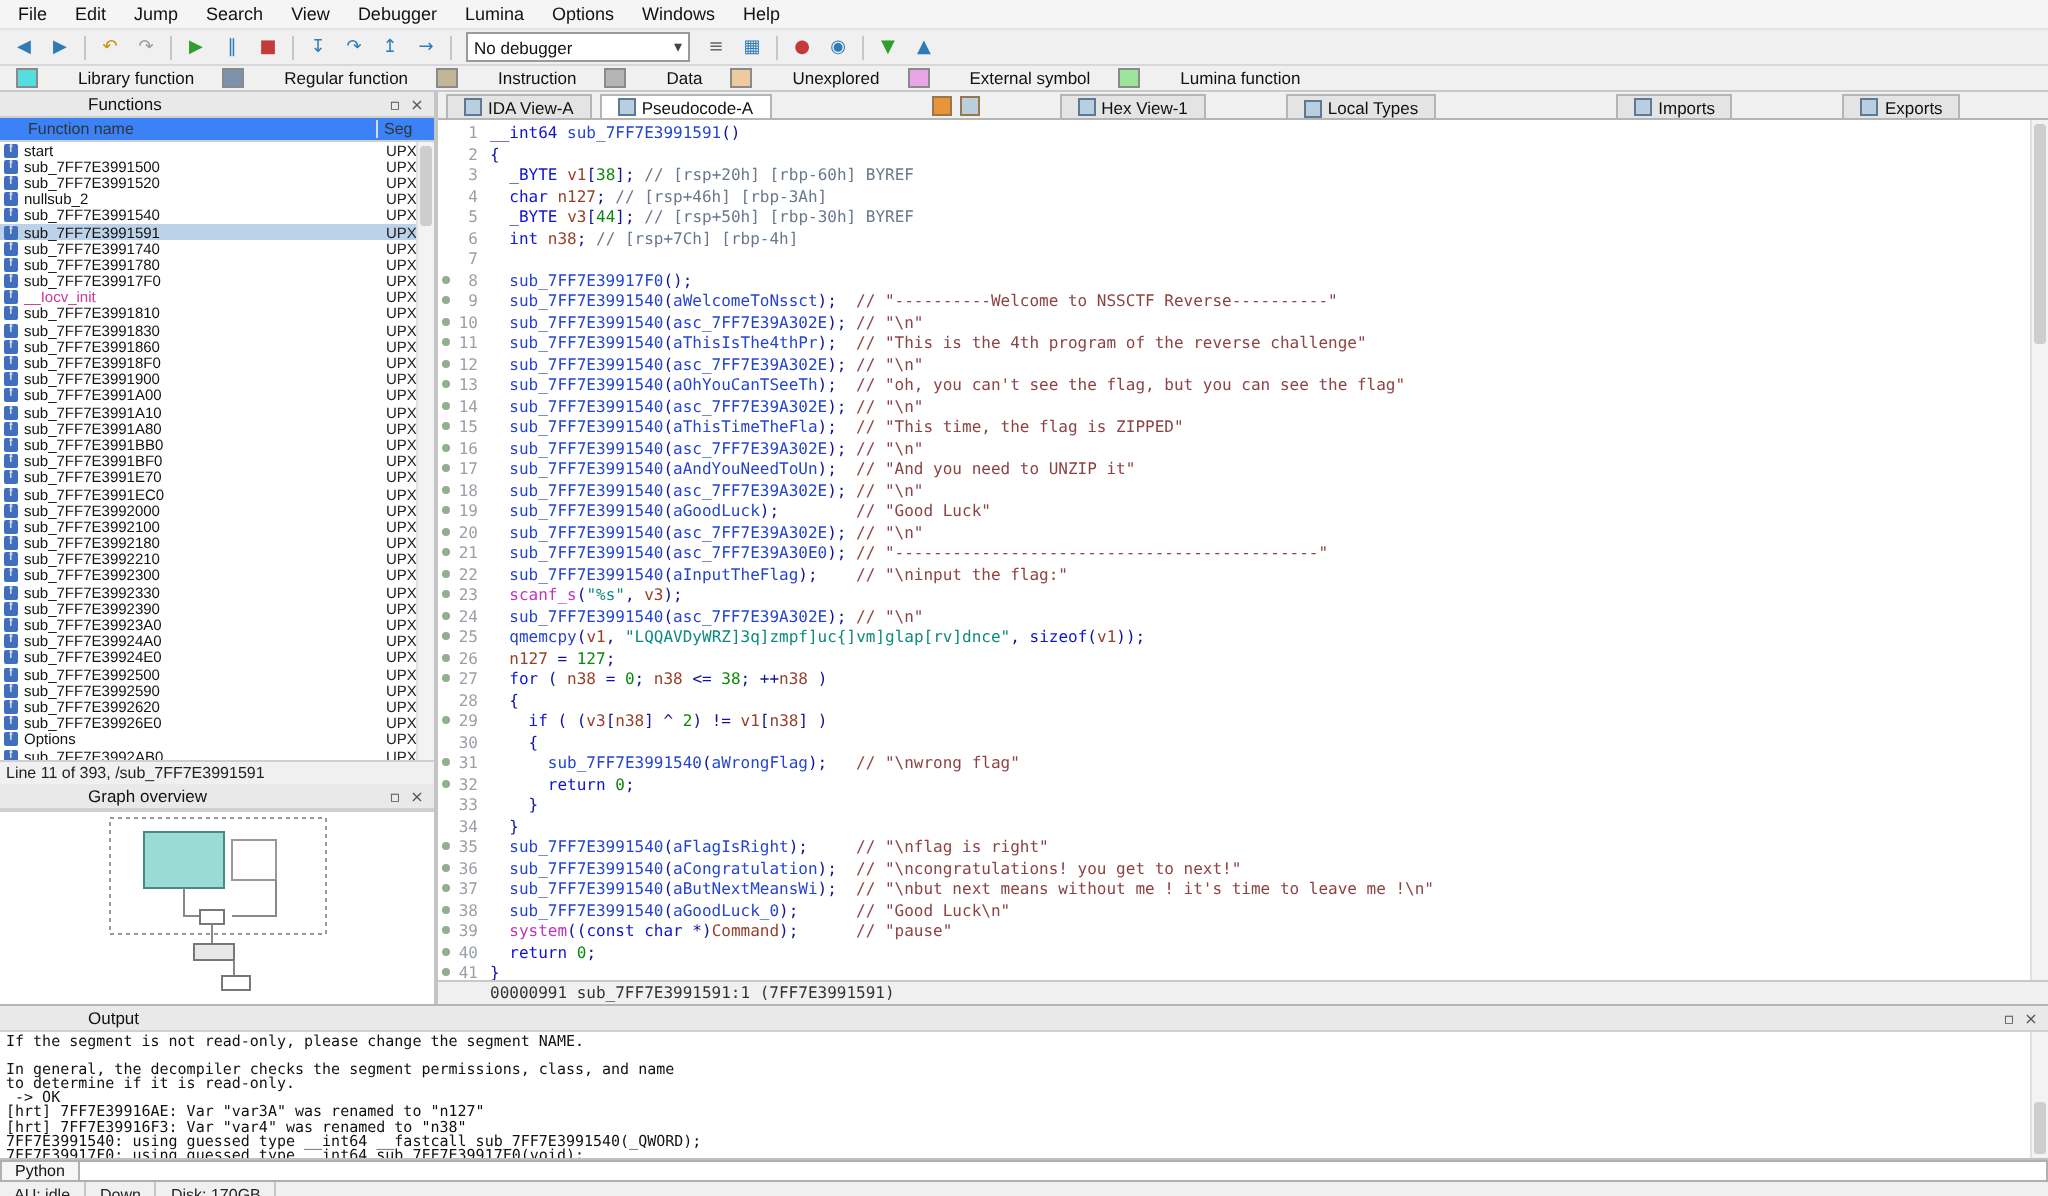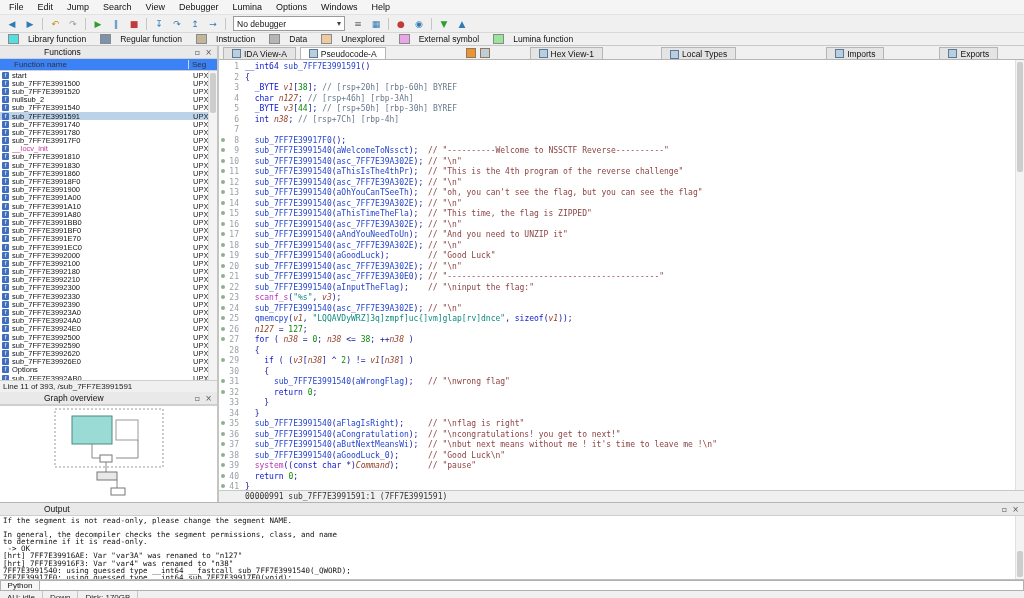--- a/index.html
+++ b/index.html
@@ -15,21 +15,21 @@
   .tbtn{width:16px;height:15px;display:flex;align-items:center;justify-content:center;font-size:9px;
         font-family:"DejaVu Sans",sans-serif;border:1px solid transparent;}
   .tsep{width:1px;height:12px;background:#c6c6c6;margin:0 3px;}
   .combo{display:flex;align-items:center;justify-content:space-between;width:104px;height:13px;background:#fff;
          border:1px solid #9a9a9a;margin:0 4px;padding:0 3px;}
   .combo-text{font-size:8.5px;}
   .combo-arrow{font-size:8px;color:#444;font-family:"DejaVu Sans",sans-serif;}
 
   
   .legend{height:12px;display:flex;align-items:center;padding-left:8px;gap:14px;background:#f0f0f0;border-bottom:1px solid #c9c9c9;}
-  .litem{display:flex;align-items:center;gap:9px;}
+  .litem{display:flex;align-items:center;gap:20px;}
   .lchip{width:9px;height:8px;border:1px solid #8a8a8a;}
   .llabel{font-size:8.5px;}
 
   
   .workspace{display:flex;height:456px;border-bottom:1px solid #b5b5b5;}
   .leftcol{width:219px;display:flex;flex-direction:column;border-right:2px solid #c4c4c4;background:#f0f0f0;box-sizing:border-box;}
   .paneltitle{height:12px;display:flex;align-items:center;background:#e9e9e9;border-bottom:1px solid #cfcfcf;padding:0 3px;font-size:8.5px;}
   .ptlabel{flex:1;padding-left:41px;}
   .ptbtn{width:11px;text-align:center;color:#555;font-size:8px;font-family:"DejaVu Sans",sans-serif;}
 
@@ -57,21 +57,21 @@
   .tmini{width:8px;height:8px;border:1px solid #99774d;align-self:center;display:inline-block;}
 
   .codearea{flex:1;position:relative;overflow:hidden;background:#fff;padding-top:2px;
             font-family:"DejaVu Sans Mono",monospace;font-size:8px;}
   .cl{position:relative;height:10.5px;line-height:10.5px;white-space:pre;}
   .gut{display:inline-block;}
   .dot{display:inline-block;width:4px;height:4px;border-radius:2px;margin:0 2px 1px 2px;background:transparent;}
   .dot.on{background:#8fb08f;}
   .lnum{display:inline-block;width:12px;text-align:right;color:#9aa0a6;margin-right:6px;}
   .cmt{position:absolute;top:0;left:calc(26px + 38ch);}
-  .tk-t{color:#0c15d0;} .tk-f{color:#2545cf;} .tk-i{color:#bc36bc;} .tk-v{color:#96402a;font-style:italic;}
+  .tk-t{color:#0c15d0;} .tk-f{color:#2545cf;} .tk-i{color:#bc36bc;} .tk-v{color:#96402a;}
   .tk-n{color:#0c870c;} .tk-s{color:#0e8a7e;} .tk-p{color:#10129a;} .tk-c{color:#8d4343;} .tk-d{color:#68798c;}
 
   .vscroll{position:absolute;top:0;right:0;width:8px;height:100%;background:#f3f3f3;border-left:1px solid #e0e0e0;}
   .vthumb{position:absolute;left:1px;width:6px;background:#cdcdcd;border-radius:2px;}
 
   .addrbar{height:11px;line-height:11px;background:#f0f0f0;border-top:1px solid #c9c9c9;
            font-family:"DejaVu Sans Mono",monospace;font-size:8px;padding-left:26px;color:#333;}
 
   
   .outputpanel{height:76px;display:flex;flex-direction:column;background:#fff;}
@@ -405,21 +405,21 @@
           <div class="tab active" style="margin-left: 4px;">
             <span class="wicon"></span>
             <span class="tlabel">Pseudocode-A</span>
           </div>
           <span class="tmini" style="background: rgb(232, 148, 58); margin-left: 80px;"></span>
           <span class="tmini" style="background: rgb(185, 206, 222); margin-left: 4px;"></span>
           <div class="tab" style="margin-left: 40px;">
             <span class="wicon"></span>
             <span class="tlabel">Hex View-1</span>
           </div>
-          <div class="tab" style="margin-left: 58px; align-items: flex-end;">
+          <div class="tab" style="margin-left: 40px; align-items: flex-end;">
             <span class="wicon"></span>
             <span class="tlabel">Local Types</span>
           </div>
           <div class="tab" style="margin-left: 90px;">
             <span class="wicon"></span>
             <span class="tlabel">Imports</span>
           </div>
           <div class="tab" style="margin-left: 55px;">
             <span class="wicon"></span>
             <span class="tlabel">Exports</span>

